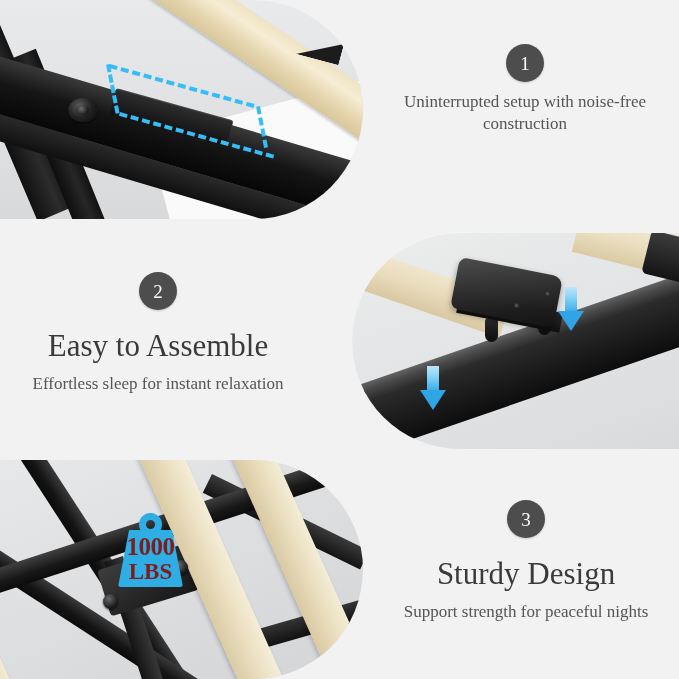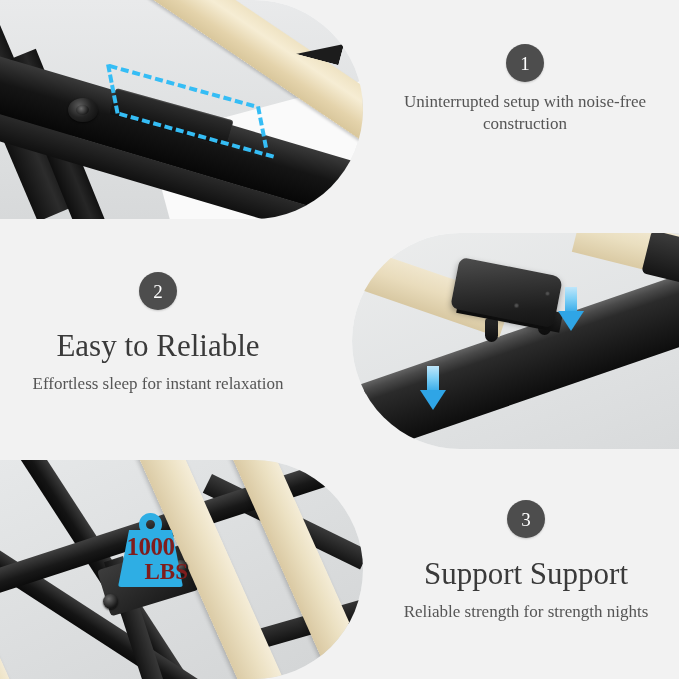--- a/index.html
+++ b/index.html
@@ -315,21 +315,21 @@
     clip-path:polygon(17% 0,83% 0,100% 100%,0 100%);
     border-radius:3px;
   }
   #weight-badge .txt{
     position:absolute;left:0;top:21px;width:75px;
     text-align:center;color:#7f1d1d;
     font-family:"Liberation Serif", serif;
     font-weight:700;line-height:1.02;
   }
   #weight-badge .n{font-size:25px;display:block;letter-spacing:-0.5px;}
-  #weight-badge .u{font-size:23px;display:block;letter-spacing:0px;text-align:right;}
+  #weight-badge .u{font-size:23px;display:block;letter-spacing:0px;}
 
   
   #text-noise{left:380px;top:44px;width:290px;}
   #text-assemble{left:12px;top:272px;width:292px;}
   #text-sturdy{left:378px;top:500px;width:296px;}
 </style>
 </head>
 <body>
 
 <div class="stage">
@@ -354,21 +354,21 @@
     </div>
   </div>
 
   <div class="textblock" id="text-noise">
     <div class="numbadge">1</div>
     <div class="subtitle">Uninterrupted setup with noise-free construction</div>
   </div>
 
   <div class="textblock" id="text-assemble">
     <div class="numbadge">2</div>
-    <div class="title">Easy to Reliable</div>
+    <div class="title">Easy to Assemble</div>
     <div class="subtitle">Effortless sleep for instant relaxation</div>
   </div>
 
   <div class="photo" id="photo-assemble">
     <div class="scene">
       <div class="bg"></div>
       <div class="railtop"></div>
       <div class="rail"></div>
 
       <div class="wood-l"></div>
@@ -413,17 +413,17 @@
     <div class="ring"></div>
     <div class="body"></div>
     <div class="txt">
       <span class="n">1000</span>
       <span class="u">LBS</span>
     </div>
   </div>
 
   <div class="textblock" id="text-sturdy">
     <div class="numbadge">3</div>
-    <div class="title">Support Support</div>
-    <div class="subtitle">Reliable strength for strength nights</div>
+    <div class="title">Sturdy Design</div>
+    <div class="subtitle">Support strength for peaceful nights</div>
   </div>
 
 </div>
 
 </body></html>

